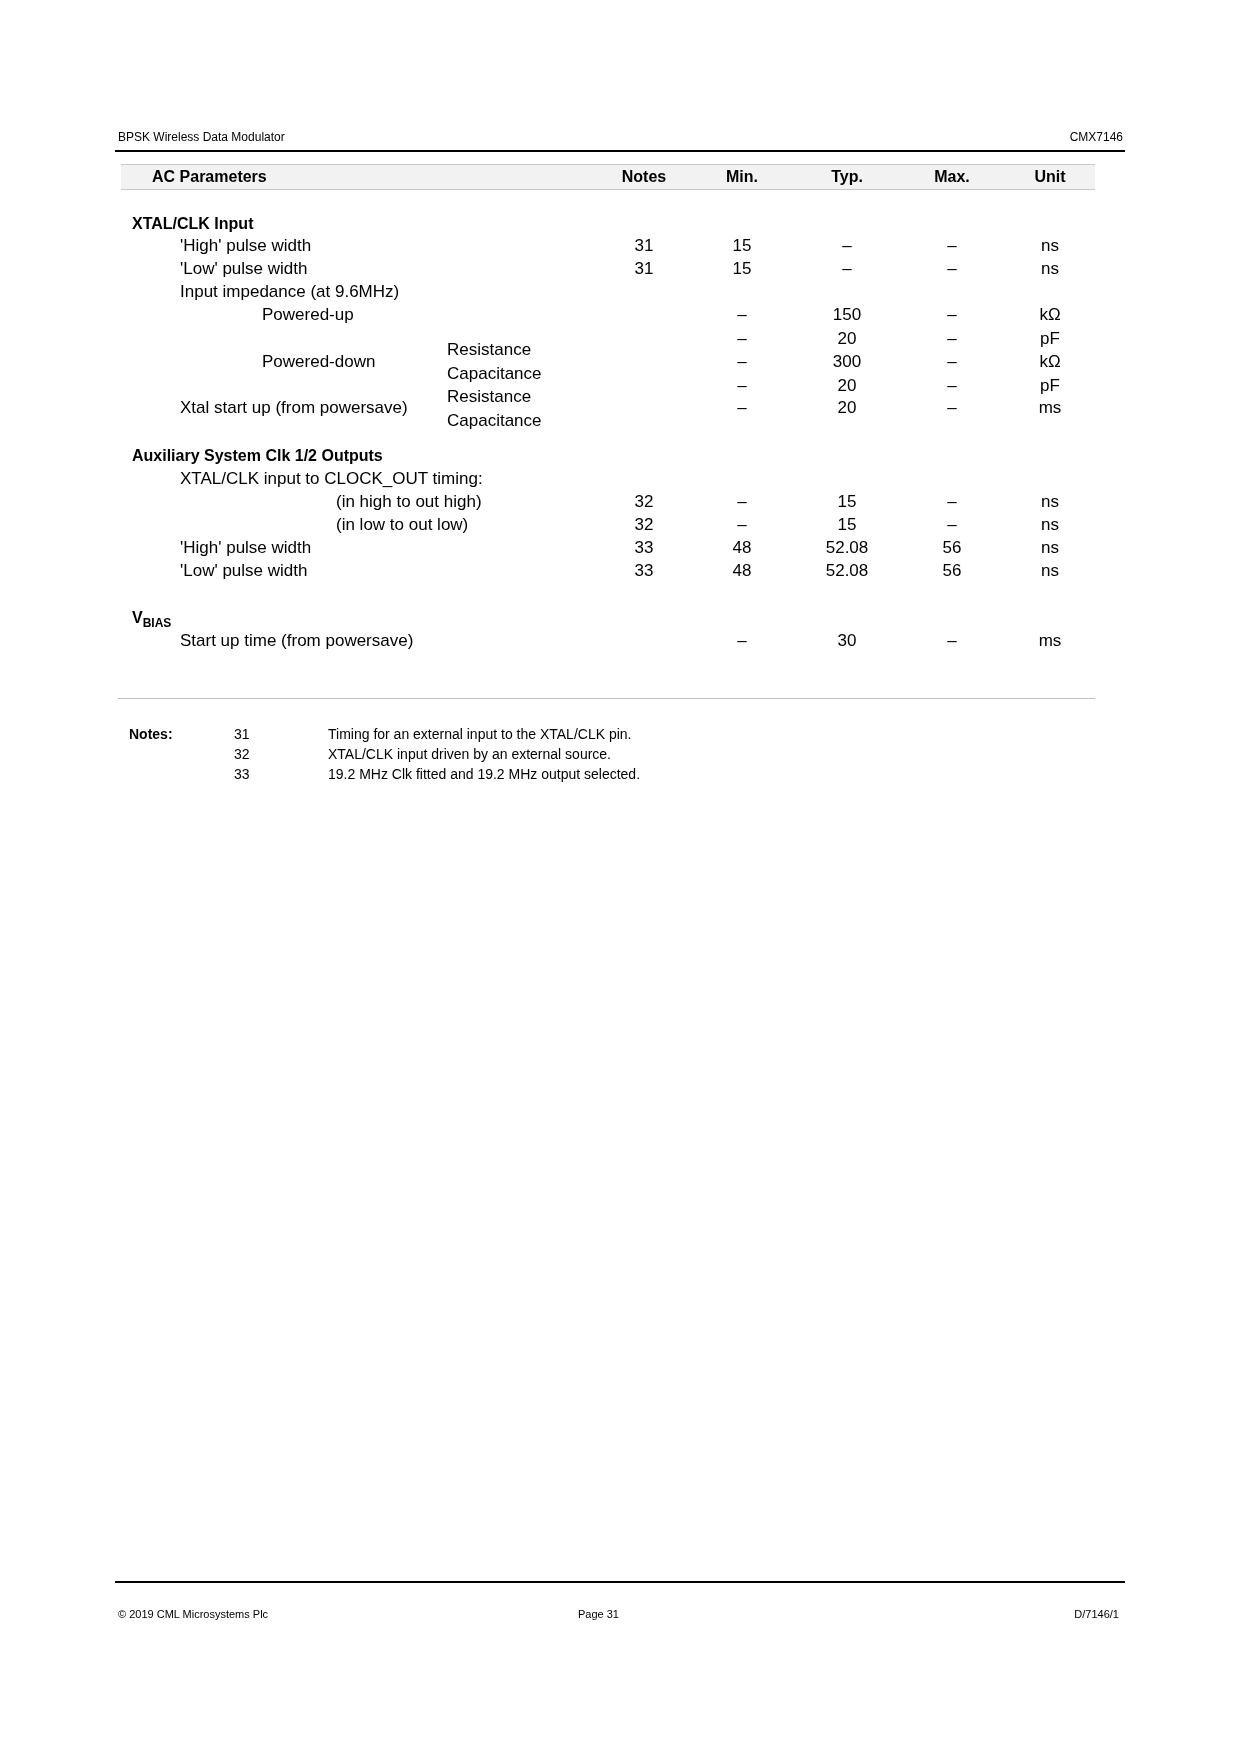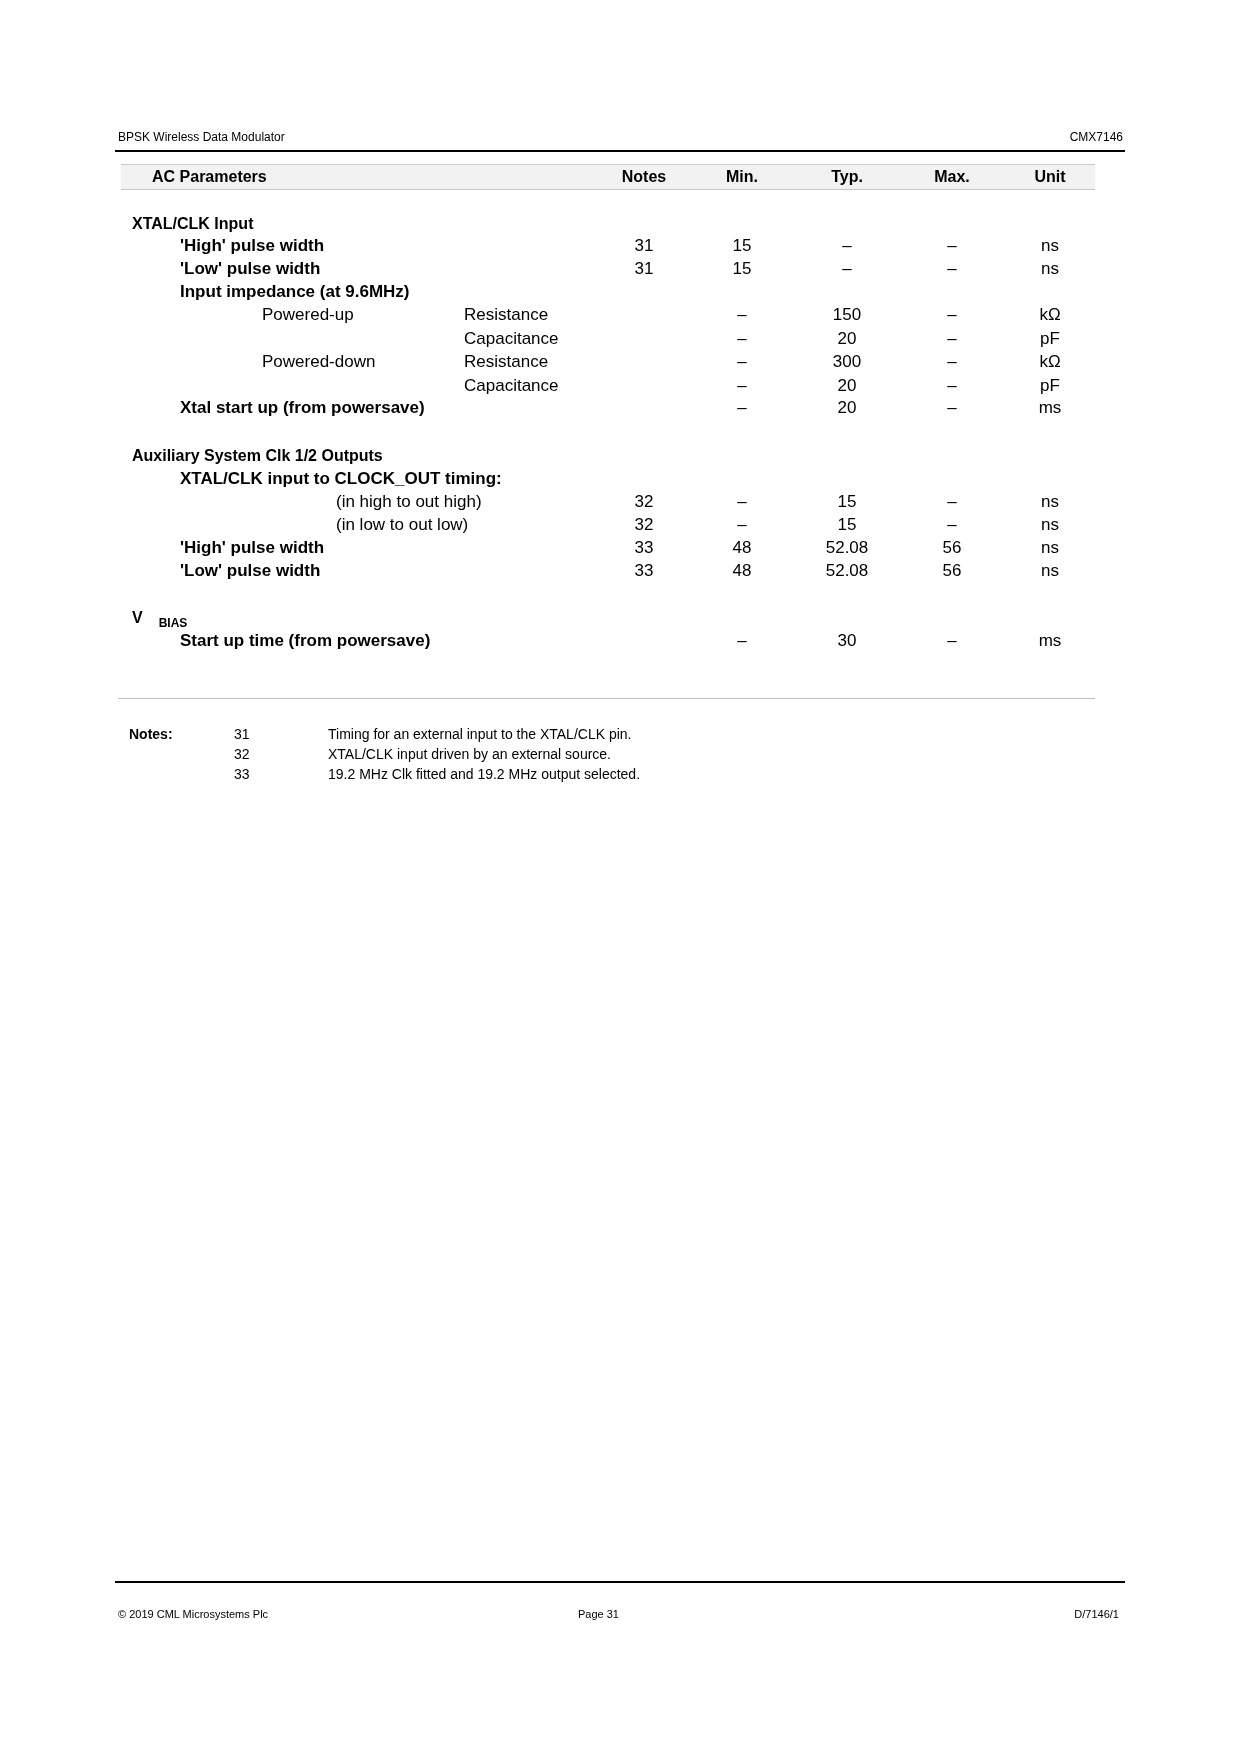--- a/index.html
+++ b/index.html
@@ -37,26 +37,26 @@
   .c-max   { left: 912px; }
   .c-unit  { left: 1010px; }
   .table-head .title { position: absolute; left: 11px; top: 0; margin-left: 20px; }
   .table-head .col { margin-left: -121px; }
 
   .row {
     position: absolute; left: 0; width: 1241px; height: 23px;
     font-size: 17px; line-height: 23px; padding-left: 16px;
   }
   .row .label { position: absolute; white-space: nowrap; }
-  .row .sub { position: absolute; left: 464px; white-space: nowrap; }
+  .row .sub { position: absolute; left: 447px; white-space: nowrap; margin-top: 35px; }
   .ind0 { left: 132px; font-weight: bold; font-size: 16px; }
-  .ind1 { left: 180px; font-weight: bold; }
+  .ind1 { left: 180px; }
   .ind2 { left: 262px; }
   .ind3 { left: 336px; }
-  .sub-script { font-size: 12px; position: relative; top: 4px; margin-left: 16px; }
+  .sub-script { font-size: 12px; position: relative; top: 4px; }
 
   .divider {
     position: absolute; left: 118px; top: 698px; width: 977px; height: 1px;
     background: #bfbfbf;
   }
   .notes {
     position: absolute; left: 129px; top: 724px; font-size: 14px; line-height: 20px;
   }
   .notes .notes-title { position: absolute; left: 0; top: 0; font-weight: bold; }
   .notes .note { position: absolute; left: 0; width: 800px; height: 20px; white-space: nowrap; }

